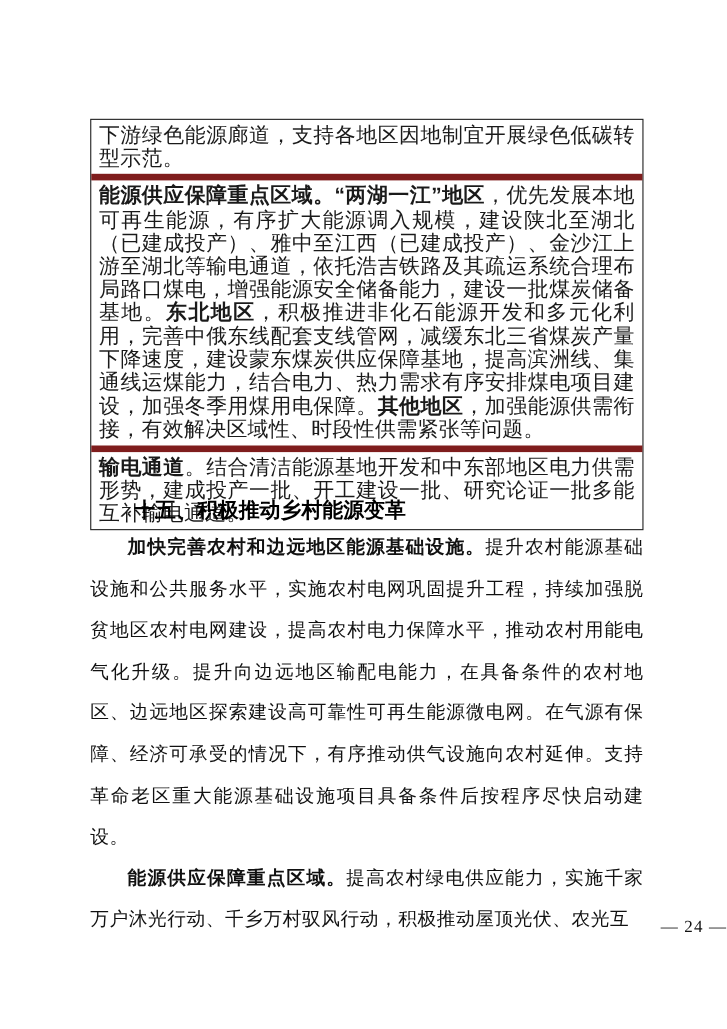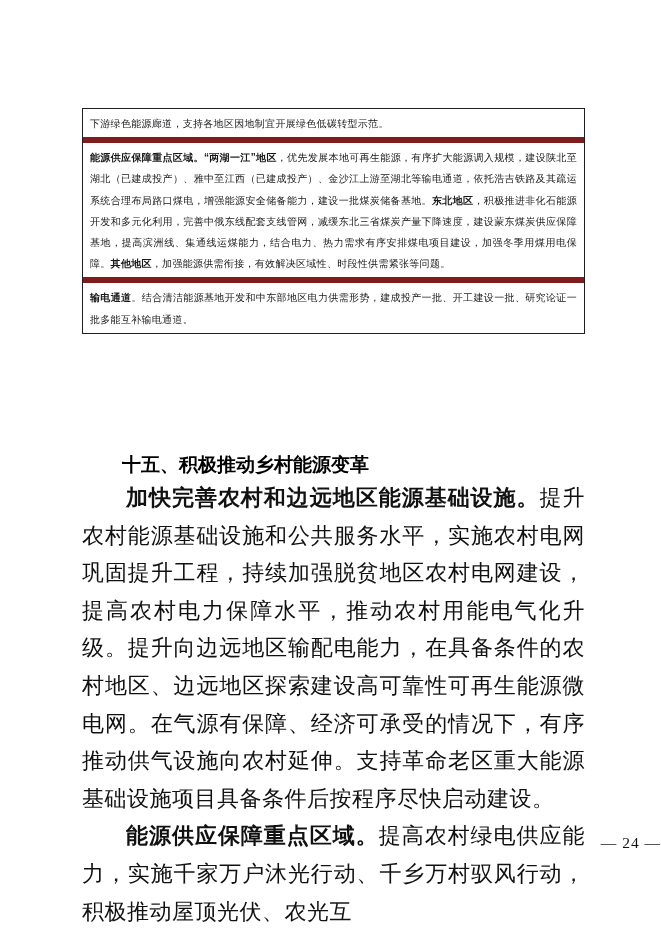--- a/index.html
+++ b/index.html
@@ -19,21 +19,21 @@
   
   .doc-table {
     position: absolute;
     left: 82px;
     top: 108px;
     width: 501px;
     border: 1px solid #1f1f1f;
   }
   .trow {
     padding: 4px 7px 3px 7px;
-    font-size: 10px;
+    font-size: 19px;
     line-height: 21.2px;
     letter-spacing: 0.3px;
     text-align: justify;
   }
   .trow + .trow {
     border-top: 6px solid #7f1d1d;
   }
   .trow .para { margin: 0; }
   .bold {
     font-weight: 700;
@@ -54,21 +54,21 @@
     line-height: 28px;
     color: #000000;
   }
 
   
   .body-text {
     position: absolute;
     left: 82px;
     top: 479px;
     width: 503px;
-    font-size: 22px;
+    font-size: 17px;
     line-height: 37.6px;
     letter-spacing: 0.5px;
     text-align: justify;
     color: #111111;
   }
   .body-text .bpara {
     margin: 0;
     text-indent: 2em;
   }
   .body-text .bold {

